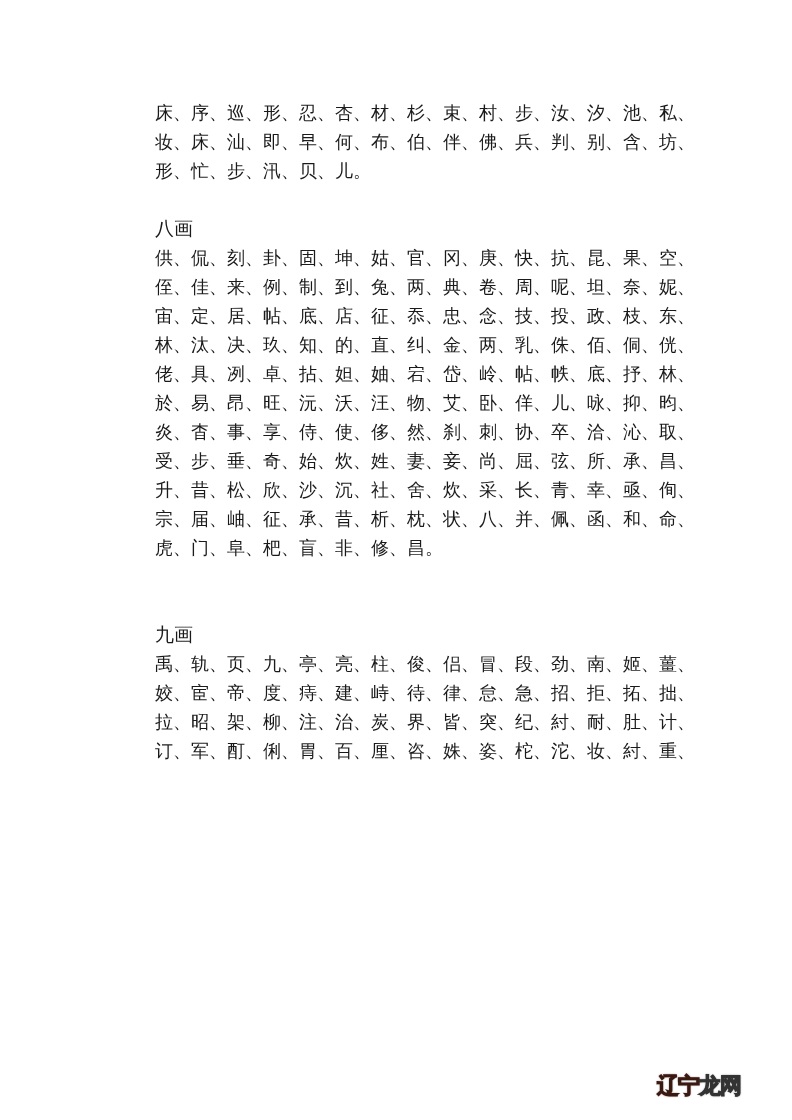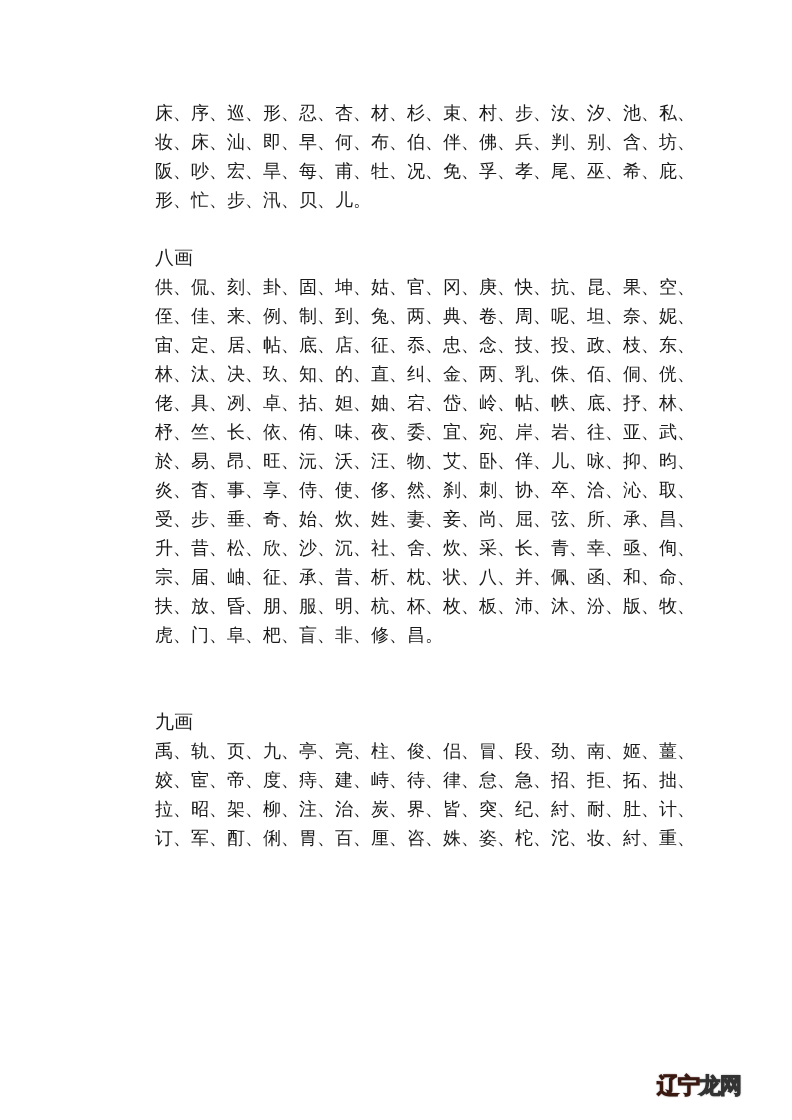--- a/index.html
+++ b/index.html
@@ -58,40 +58,37 @@
     }
   </style>
 </head>
 <body>
 
 <div class="page">
 
   <div>
     <div class="line">床、序、巡、形、忍、杏、材、杉、束、村、步、汝、汐、池、私、</div>
     <div class="line">妆、床、汕、即、早、何、布、伯、伴、佛、兵、判、别、含、坊、</div>
-    <div class="line">阪、吵、宏、旱、每、甫、牡、况、免、孚、孝、尾、巫、希、庇、</div>
     <div class="line">形、忙、步、汛、贝、儿。</div>
   </div>
 
   <div class="gap1"></div>
 
   <div>
     <div class="heading">八画</div>
     <div class="line">供、侃、刻、卦、固、坤、姑、官、冈、庚、快、抗、昆、果、空、</div>
     <div class="line">侄、佳、来、例、制、到、兔、两、典、卷、周、呢、坦、奈、妮、</div>
     <div class="line">宙、定、居、帖、底、店、征、忝、忠、念、技、投、政、枝、东、</div>
     <div class="line">林、汰、决、玖、知、的、直、纠、金、两、乳、侏、佰、侗、侊、</div>
     <div class="line">佬、具、冽、卓、拈、妲、妯、宕、岱、岭、帖、帙、底、抒、林、</div>
-    <div class="line">杼、竺、长、依、侑、味、夜、委、宜、宛、岸、岩、往、亚、武、</div>
     <div class="line">於、易、昂、旺、沅、沃、汪、物、艾、卧、佯、儿、咏、抑、昀、</div>
     <div class="line">炎、杳、事、享、侍、使、侈、然、刹、刺、协、卒、洽、沁、取、</div>
     <div class="line">受、步、垂、奇、始、炊、姓、妻、妾、尚、屈、弦、所、承、昌、</div>
     <div class="line">升、昔、松、欣、沙、沉、社、舍、炊、采、长、青、幸、亟、侚、</div>
     <div class="line">宗、届、岫、征、承、昔、析、枕、状、八、并、佩、函、和、命、</div>
-    <div class="line">扶、放、昏、朋、服、明、杭、杯、枚、板、沛、沐、汾、版、牧、</div>
     <div class="line">虎、门、阜、杷、盲、非、修、昌。</div>
   </div>
 
   <div class="gap2"></div>
 
   <div>
     <div class="heading">九画</div>
     <div class="line">禹、轨、页、九、亭、亮、柱、俊、侣、冒、段、劲、南、姬、薑、</div>
     <div class="line">姣、宦、帝、度、痔、建、峙、待、律、怠、急、招、拒、拓、拙、</div>
     <div class="line">拉、昭、架、柳、注、治、炭、界、皆、突、纪、紂、耐、肚、计、</div>

